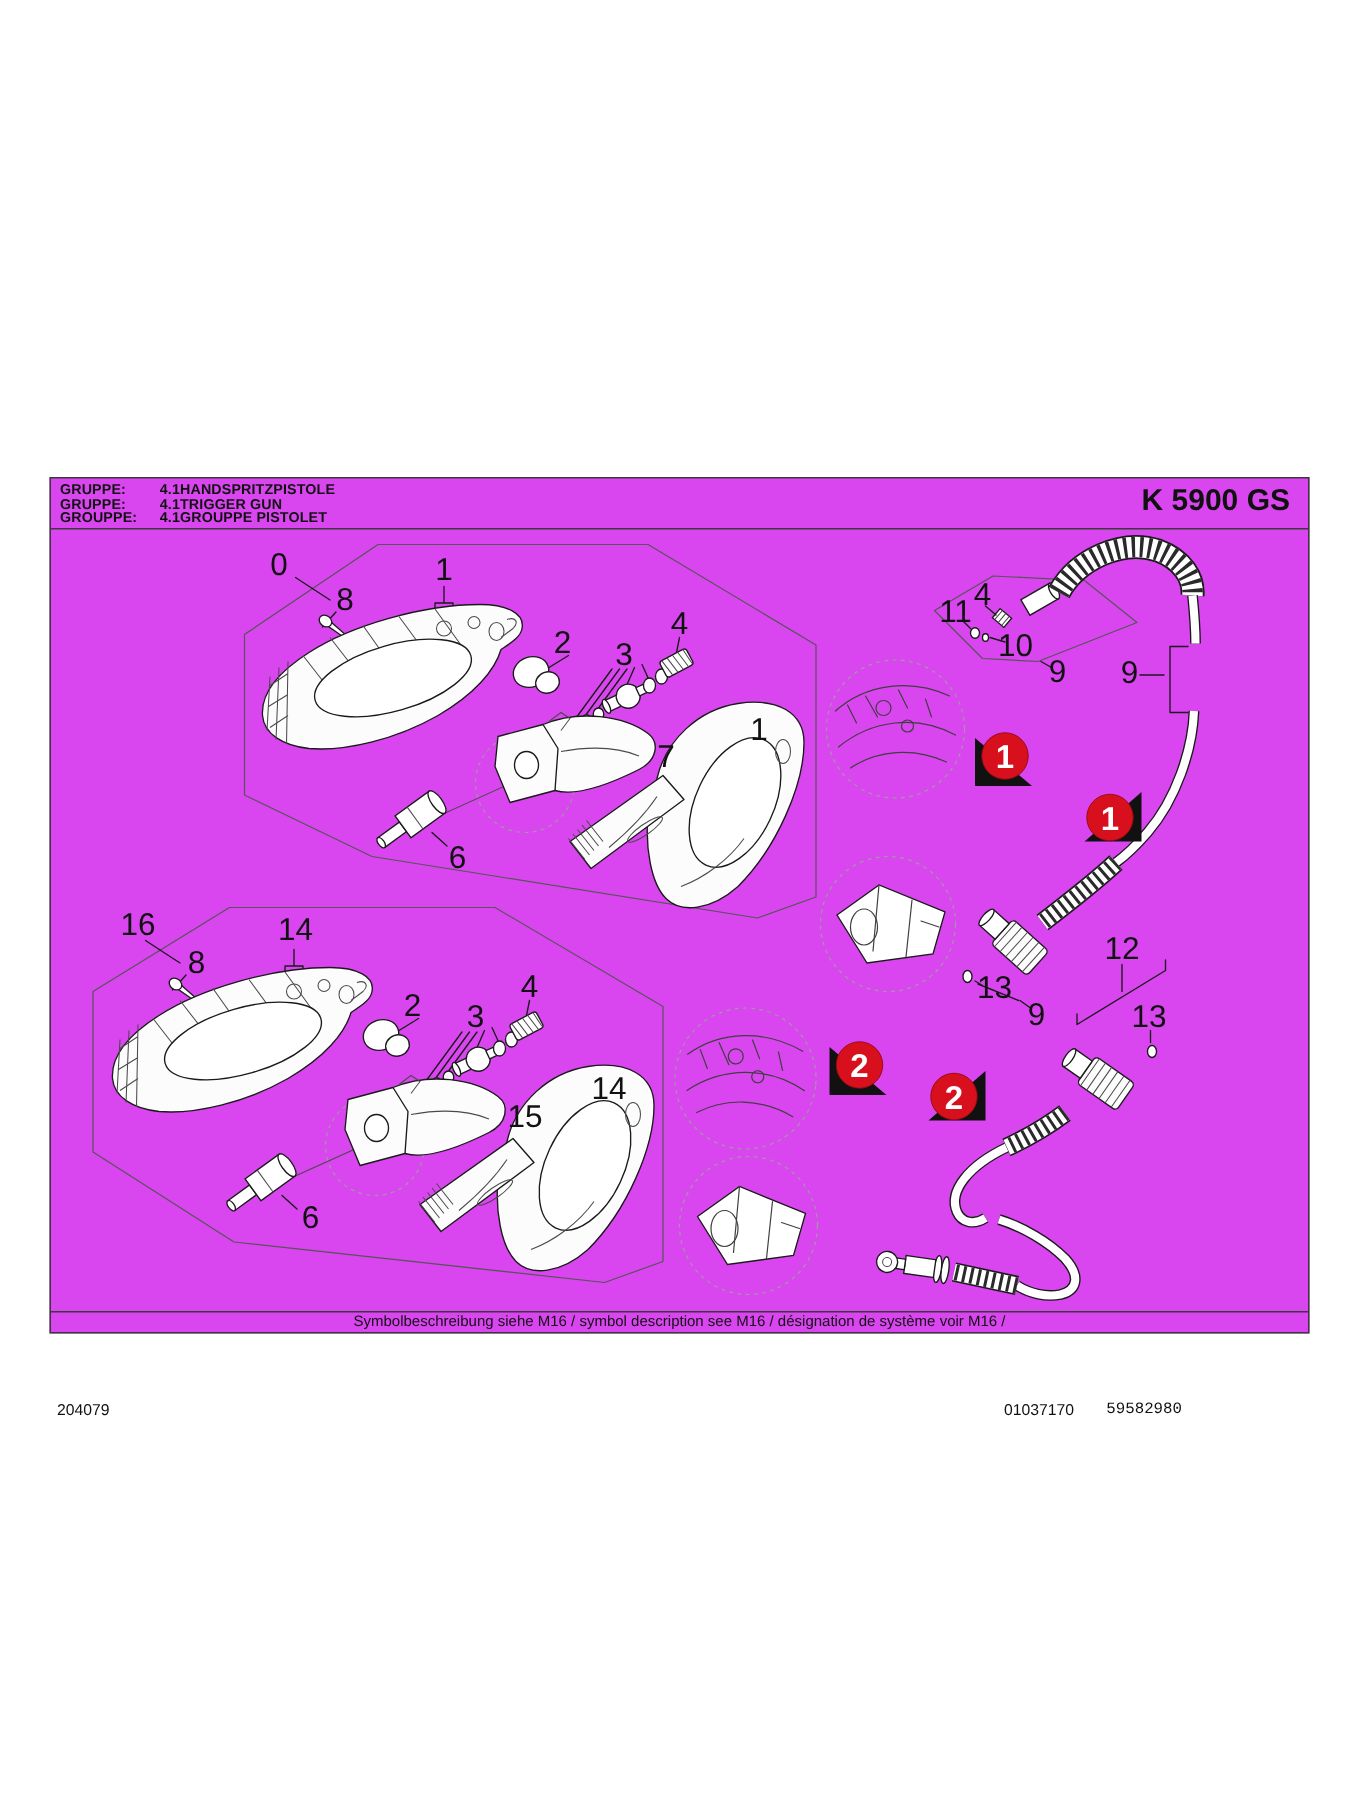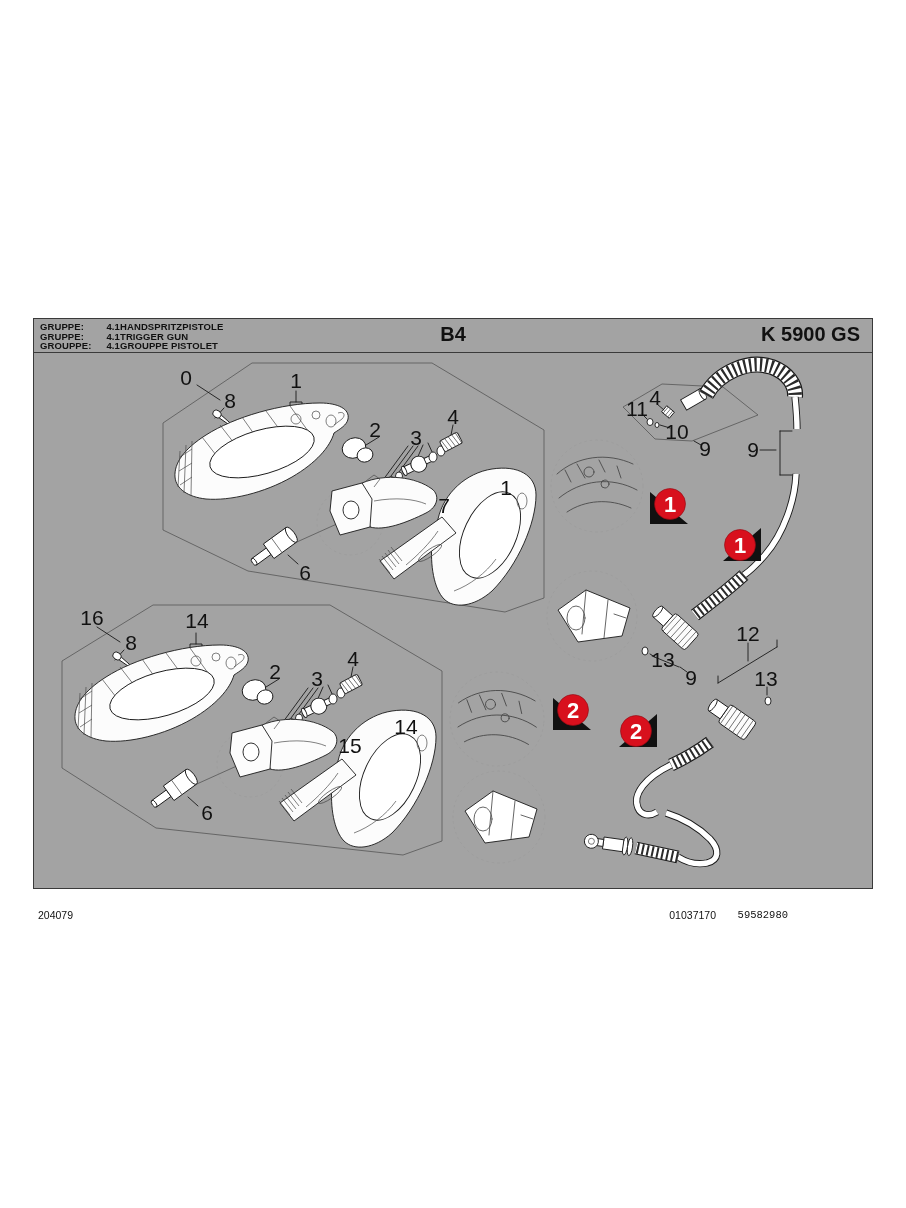--- a/index.html
+++ b/index.html
@@ -1,27 +1,27 @@
 <!DOCTYPE html>
 <html><head>
 <meta charset="utf-8">
 <style>
   html,body{margin:0;padding:0;background:#fff;}
   body{width:906px;height:1208px;position:relative;font-family:"Liberation Sans",sans-serif;color:#111;}
-  .sheet{position:absolute;left:33px;top:318px;width:838px;height:569px;border:1px solid #3a3a3a;background:#a3a3a3;}
+  .sheet{position:absolute;left:33px;top:318px;width:838px;height:569px;border:1px solid #3a3a3a;background:#d946ef;}
   .hdr{height:33px;border-bottom:1px solid #3a3a3a;position:relative;}
   .hdr-left{position:absolute;left:6px;top:3px;font-size:9.5px;font-weight:bold;line-height:9.6px;letter-spacing:.1px;}
   .hdr-row{display:grid;grid-template-columns:56px 24px auto;}
   .hdr-code{text-align:right;}
   .b4{position:absolute;left:0;right:0;top:4px;text-align:center;font-size:20px;font-weight:bold;}
   .model{position:absolute;right:12px;top:4px;font-size:20px;font-weight:bold;}
   .diagram{position:relative;height:521px;overflow:hidden;}
   .diagram svg{position:absolute;left:0;top:0;}
   .ftr{height:13px;border-top:1px solid #3a3a3a;text-align:center;font-size:10px;line-height:13px;}
-  .nums{position:absolute;left:0;top:909px;width:832px;height:14px;font-size:10.5px;}
+  .nums{position:absolute;left:0;top:934px;width:832px;height:14px;font-size:10.5px;}
   .num-left{position:absolute;left:38px;}
   .num-mid{position:absolute;right:116px;}
   .num-right{position:absolute;right:44px;font-family:Liberation Mono, monospace;}
   
   .ln{fill:none;stroke:#1a1a1a;stroke-width:.9;stroke-linecap:round;stroke-linejoin:round;}
   .fl{fill:#fcfcfc;stroke:#1a1a1a;stroke-width:.9;stroke-linejoin:round;}
   .fw{fill:#fff;stroke:#1a1a1a;stroke-width:.9;}
   .thin{fill:none;stroke:#4a4a4a;stroke-width:.7;}
   .bound{fill:none;stroke:#555;stroke-width:.8;stroke-linejoin:round;}
   .dashc{fill:none;stroke:#9c9c9c;stroke-width:.8;stroke-dasharray:2.5,3;}
@@ -52,21 +52,20 @@
         <span>GRUPPE:</span>
         <span class="hdr-code">4.1</span>
         <span>TRIGGER GUN</span>
       </div>
       <div class="hdr-row">
         <span>GROUPPE:</span>
         <span class="hdr-code">4.1</span>
         <span>GROUPPE PISTOLET</span>
       </div>
     </div>
-    <div class="b4">B4</div>
     <div class="model">K 5900 GS</div>
   </div>
 
   <div class="diagram">
     <svg id="diagram-svg" width="838" height="521" viewBox="0 0 838 521">
       <defs>
         <g id="detail-ribs">
           <path class="det" d="M-40,-12 C-20,-30 10,-34 36,-22"></path>
           <path class="det" d="M-38,12 C-16,-6 14,-10 40,4"></path>
           <path class="det" d="M-30,26 C-12,14 12,12 34,22"></path>
@@ -287,19 +286,20 @@
           <text x="241" y="318" class="callout">2</text>
           <text x="283" y="325" class="callout">3</text>
           <text x="319" y="305" class="callout">4</text>
           <text x="316" y="392" class="callout">15</text>
           <text x="372" y="373" class="callout">14</text>
           <text x="173" y="459" class="callout">6</text>
         </g>
     </svg>
   </div>
 
+  <div class="ftr">Symbolbeschreibung siehe M16 / symbol description see M16 / désignation de système voir M16 /</div>
 </div>
 
 <div class="nums">
   <span class="num-left">204079</span>
   <span class="num-mid">01037170</span>
   <span class="num-right">59582980</span>
 </div>
 
 </body></html>

